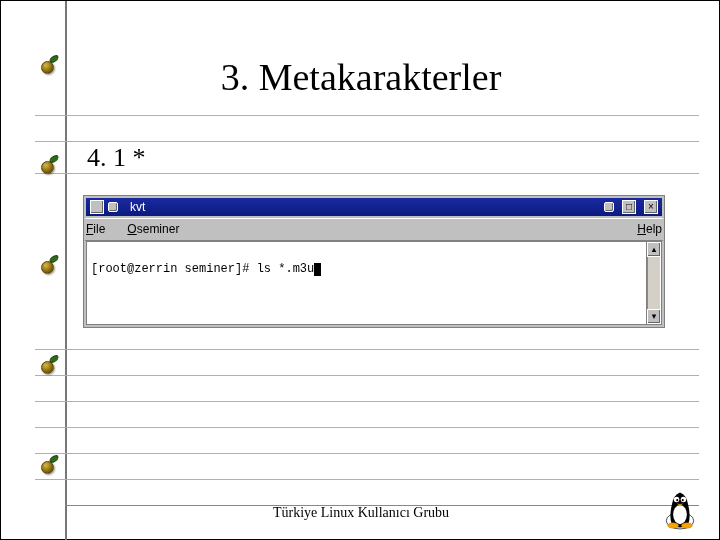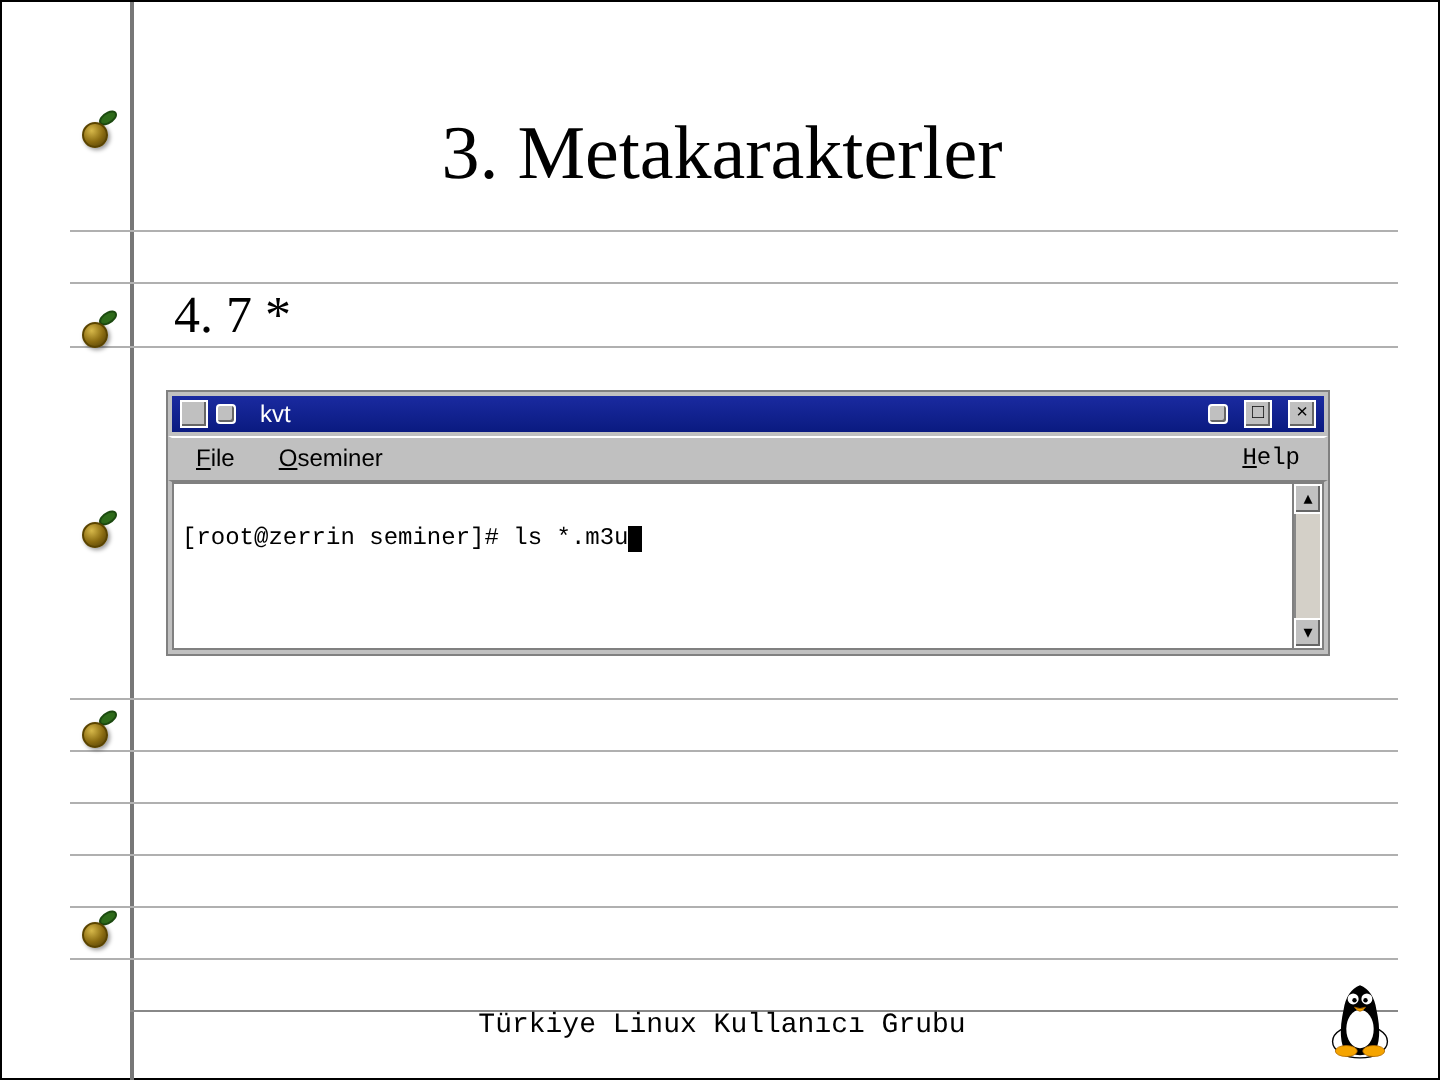--- a/index.html
+++ b/index.html
@@ -71,21 +71,20 @@
     left: 64px; right: 20px;
     height: 1px;
     background: #888;
   }
   .footer {
     position: absolute;
     left: 0; bottom: 18px; width: 720px;
     text-align: center;
     font-size: 14px;
     color: #000;
-    font-family: Liberation Mono, monospace;
   }
   
   .win {
     position: absolute;
     left: 82px; top: 194px;
     width: 582px;
     border: 1px solid #808080;
     background: #c0c0c0;
     font-family: Arial, Helvetica, sans-serif;
     box-shadow: 0 0 0 1px #dcdcdc inset;
@@ -126,28 +125,28 @@
     text-align: center;
     color: #000;
   }
   .win .menubar {
     height: 22px;
     background: #c0c0c0;
     border: 2px solid #c0c0c0;
     border-top: 1px solid #fff;
     display: flex;
     align-items: center;
-    padding: 0 12px;
+    padding: 0 0;
     gap: 22px;
     font-size: 12px;
     color: #000;
   }
   .win .menubar .mitem { }
   .win .menubar .mitem u { text-decoration: underline; }
-  .win .menubar .right { margin-left: auto; font-family: Liberation Mono, monospace; }
+  .win .menubar .right { margin-left: auto; }
   .win .termwrap {
     border: 2px solid #c0c0c0;
     border-top: 1px solid #808080;
     display: flex;
   }
   .win .term {
     flex: 1;
     background: #fff;
     height: 84px;
     border: 1px solid #808080;
@@ -223,21 +222,21 @@
   <div class="bullet" style="top:356px">
       <div class="leaf"></div>
       <div class="ball"></div>
     </div>
   <div class="bullet" style="top:456px">
       <div class="leaf"></div>
       <div class="ball"></div>
     </div>
 
   <div class="title">3. Metakarakterler</div>
-  <div class="subtitle">4. 7 *</div>
+  <div class="subtitle">4. 1 *</div>
 
   <div class="win">
     <div class="titlebar">
       <div class="tb-left">
         <div class="sysicon"></div>
         <div class="dot"></div>
       </div>
       <div class="wtitle">kvt</div>
       <div class="spacer"></div>
       <div class="dot"></div>

